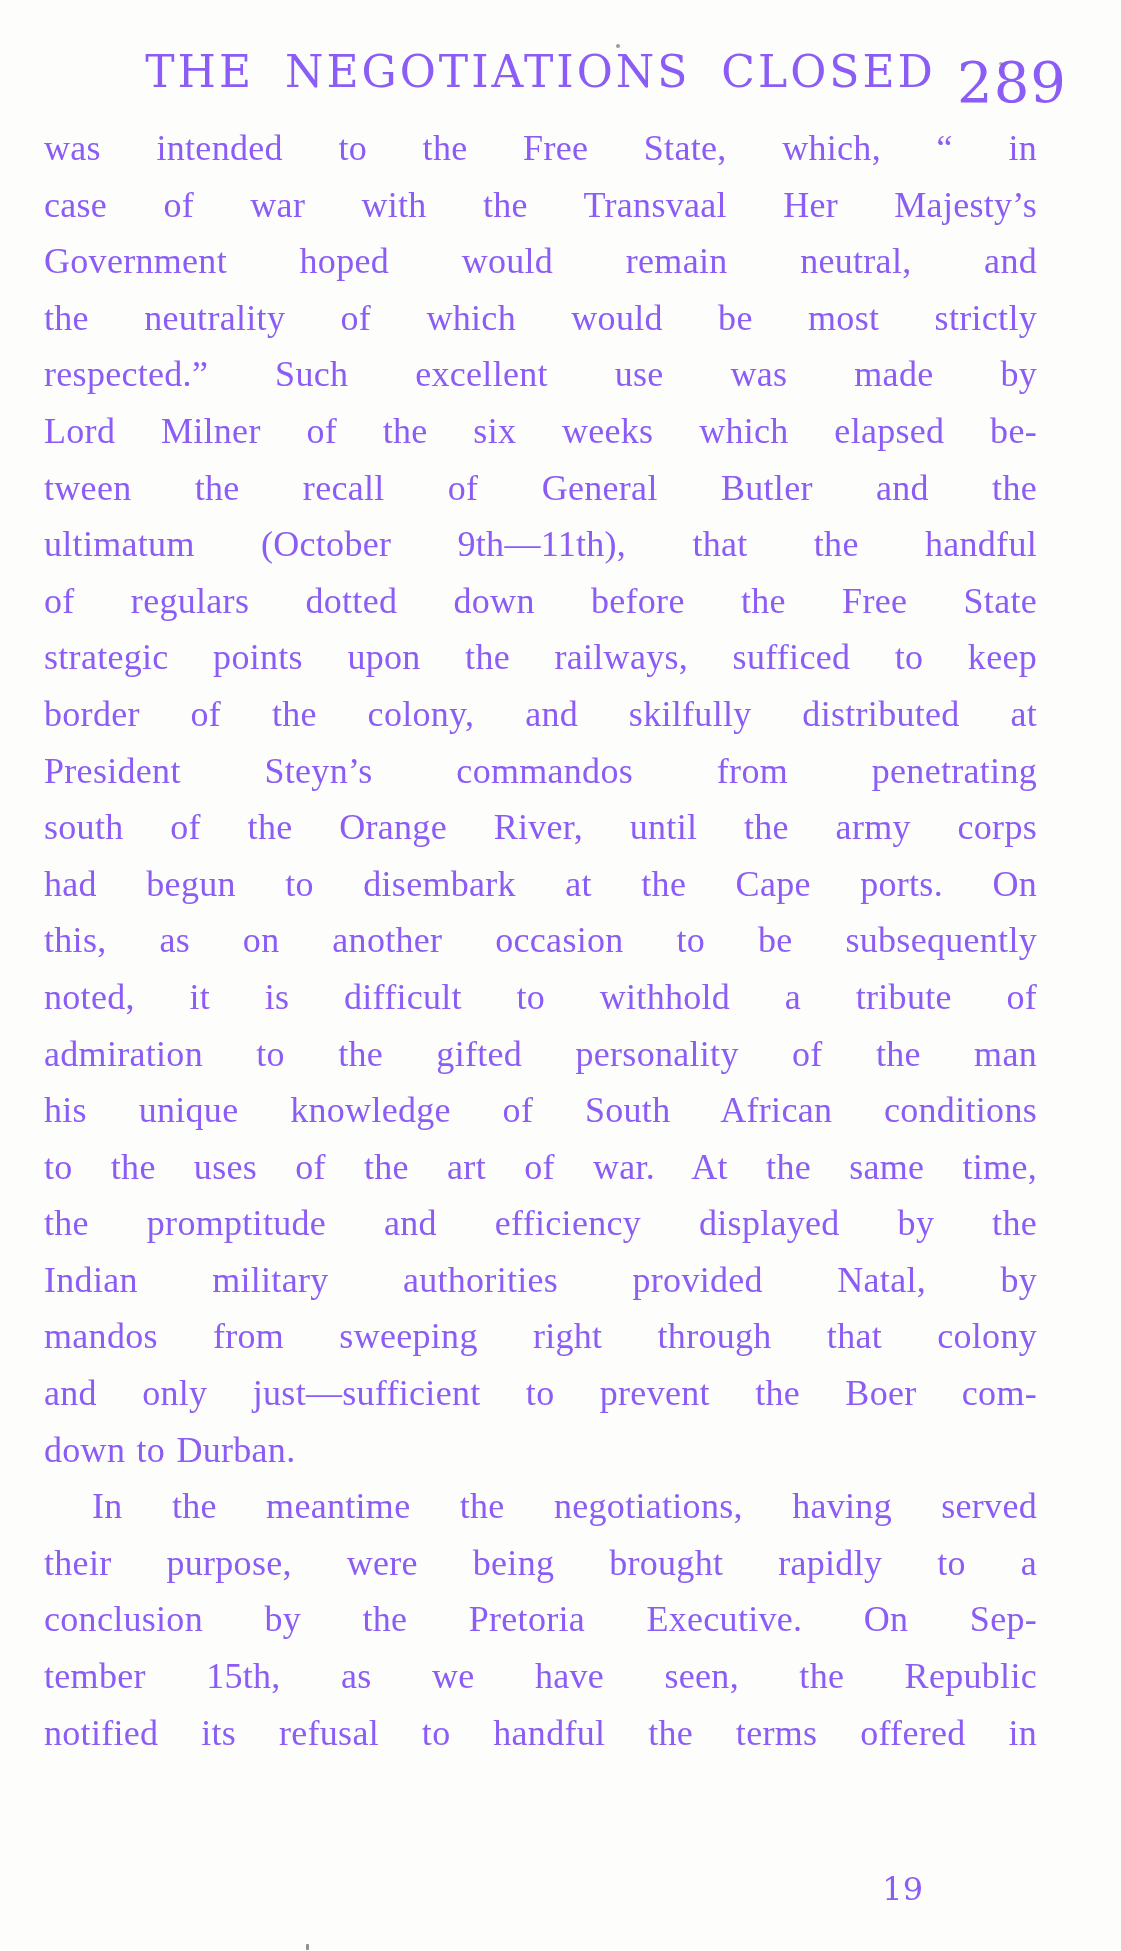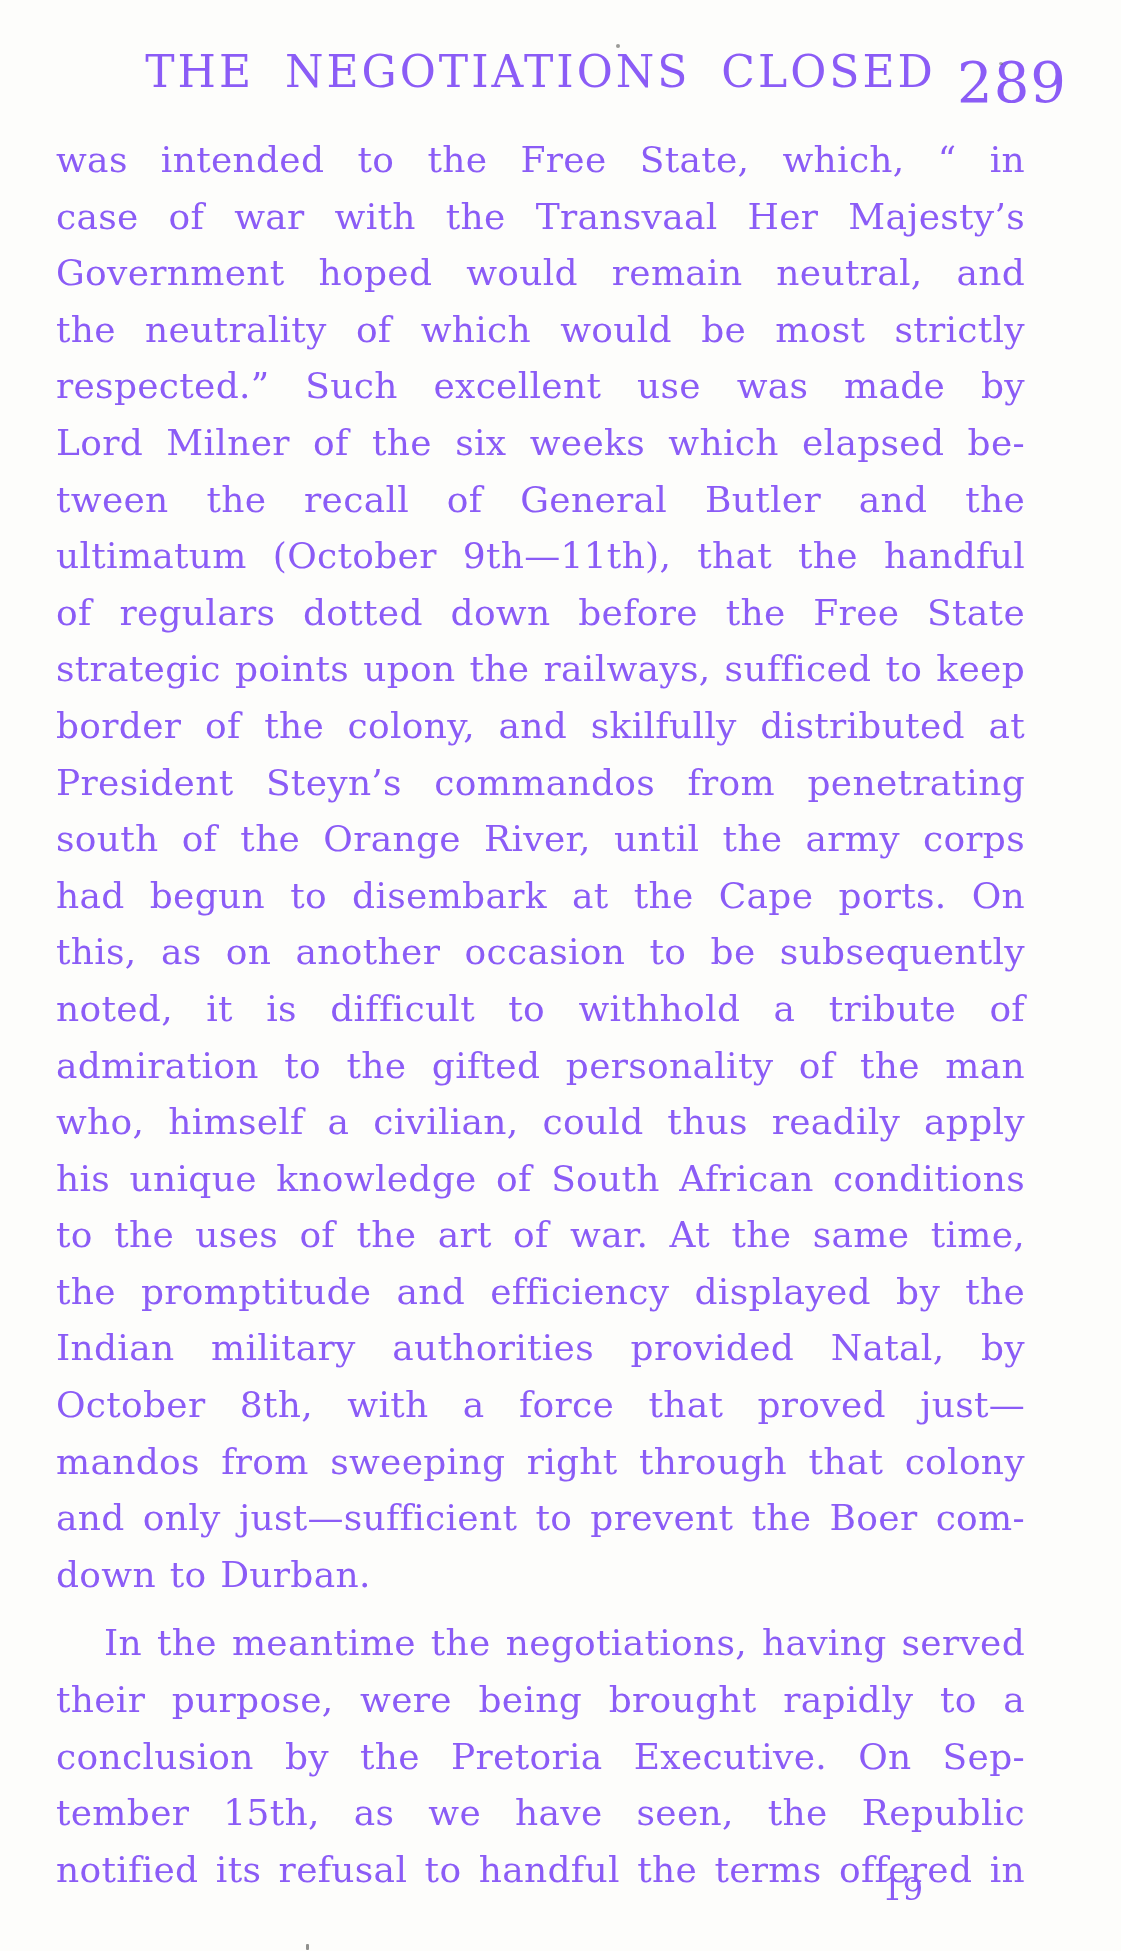--- a/index.html
+++ b/index.html
@@ -46,22 +46,23 @@
     position: absolute;
     top: 120px;
     left: 44px;
     width: 993px;
     font-size: 36px;
     line-height: 56.6px;
     letter-spacing: 0.3px;
     word-spacing: 2px;
   }
   .paragraph {
-    margin: 12px;
+    margin: 0;
     padding: 0;
+    font-family: Liberation Serif, serif;
   }
   .text-line {
     text-align: justify;
     text-align-last: justify;
     height: 56.6px;
     white-space: nowrap;
     overflow: visible;
   }
   .text-line.last-line {
     text-align: left;
@@ -109,26 +110,24 @@
         <div class="text-line">ultimatum (October 9th—11th), that the handful</div>
         <div class="text-line">of regulars dotted down before the Free State</div>
         <div class="text-line">strategic points upon the railways, sufficed to keep</div>
         <div class="text-line">border of the colony, and skilfully distributed at</div>
         <div class="text-line">President Steyn’s commandos from penetrating</div>
         <div class="text-line">south of the Orange River, until the army corps</div>
         <div class="text-line">had begun to disembark at the Cape ports.  On</div>
         <div class="text-line">this, as on another occasion to be subsequently</div>
         <div class="text-line">noted, it is difficult to withhold a tribute of</div>
         <div class="text-line">admiration to the gifted personality of the man</div>
-        <div class="text-line">who, himself a civilian, could thus readily apply</div>
         <div class="text-line">his unique knowledge of South African conditions</div>
         <div class="text-line">to the uses of the art of war.  At the same time,</div>
         <div class="text-line">the promptitude and efficiency displayed by the</div>
         <div class="text-line">Indian military authorities provided Natal, by</div>
-        <div class="text-line">October 8th, with a force that proved just—</div>
         <div class="text-line">mandos from sweeping right through that colony</div>
         <div class="text-line">and only just—sufficient to prevent the Boer com-</div>
         <div class="text-line last-line">down to Durban.</div>
       </div>
       <div class="paragraph">
         <div class="text-line indented">In the meantime the negotiations, having served</div>
         <div class="text-line">their purpose, were being brought rapidly to a</div>
         <div class="text-line">conclusion by the Pretoria Executive.  On Sep-</div>
         <div class="text-line">tember 15th, as we have seen, the Republic</div>
         <div class="text-line">notified its refusal to handful the terms offered in</div>

